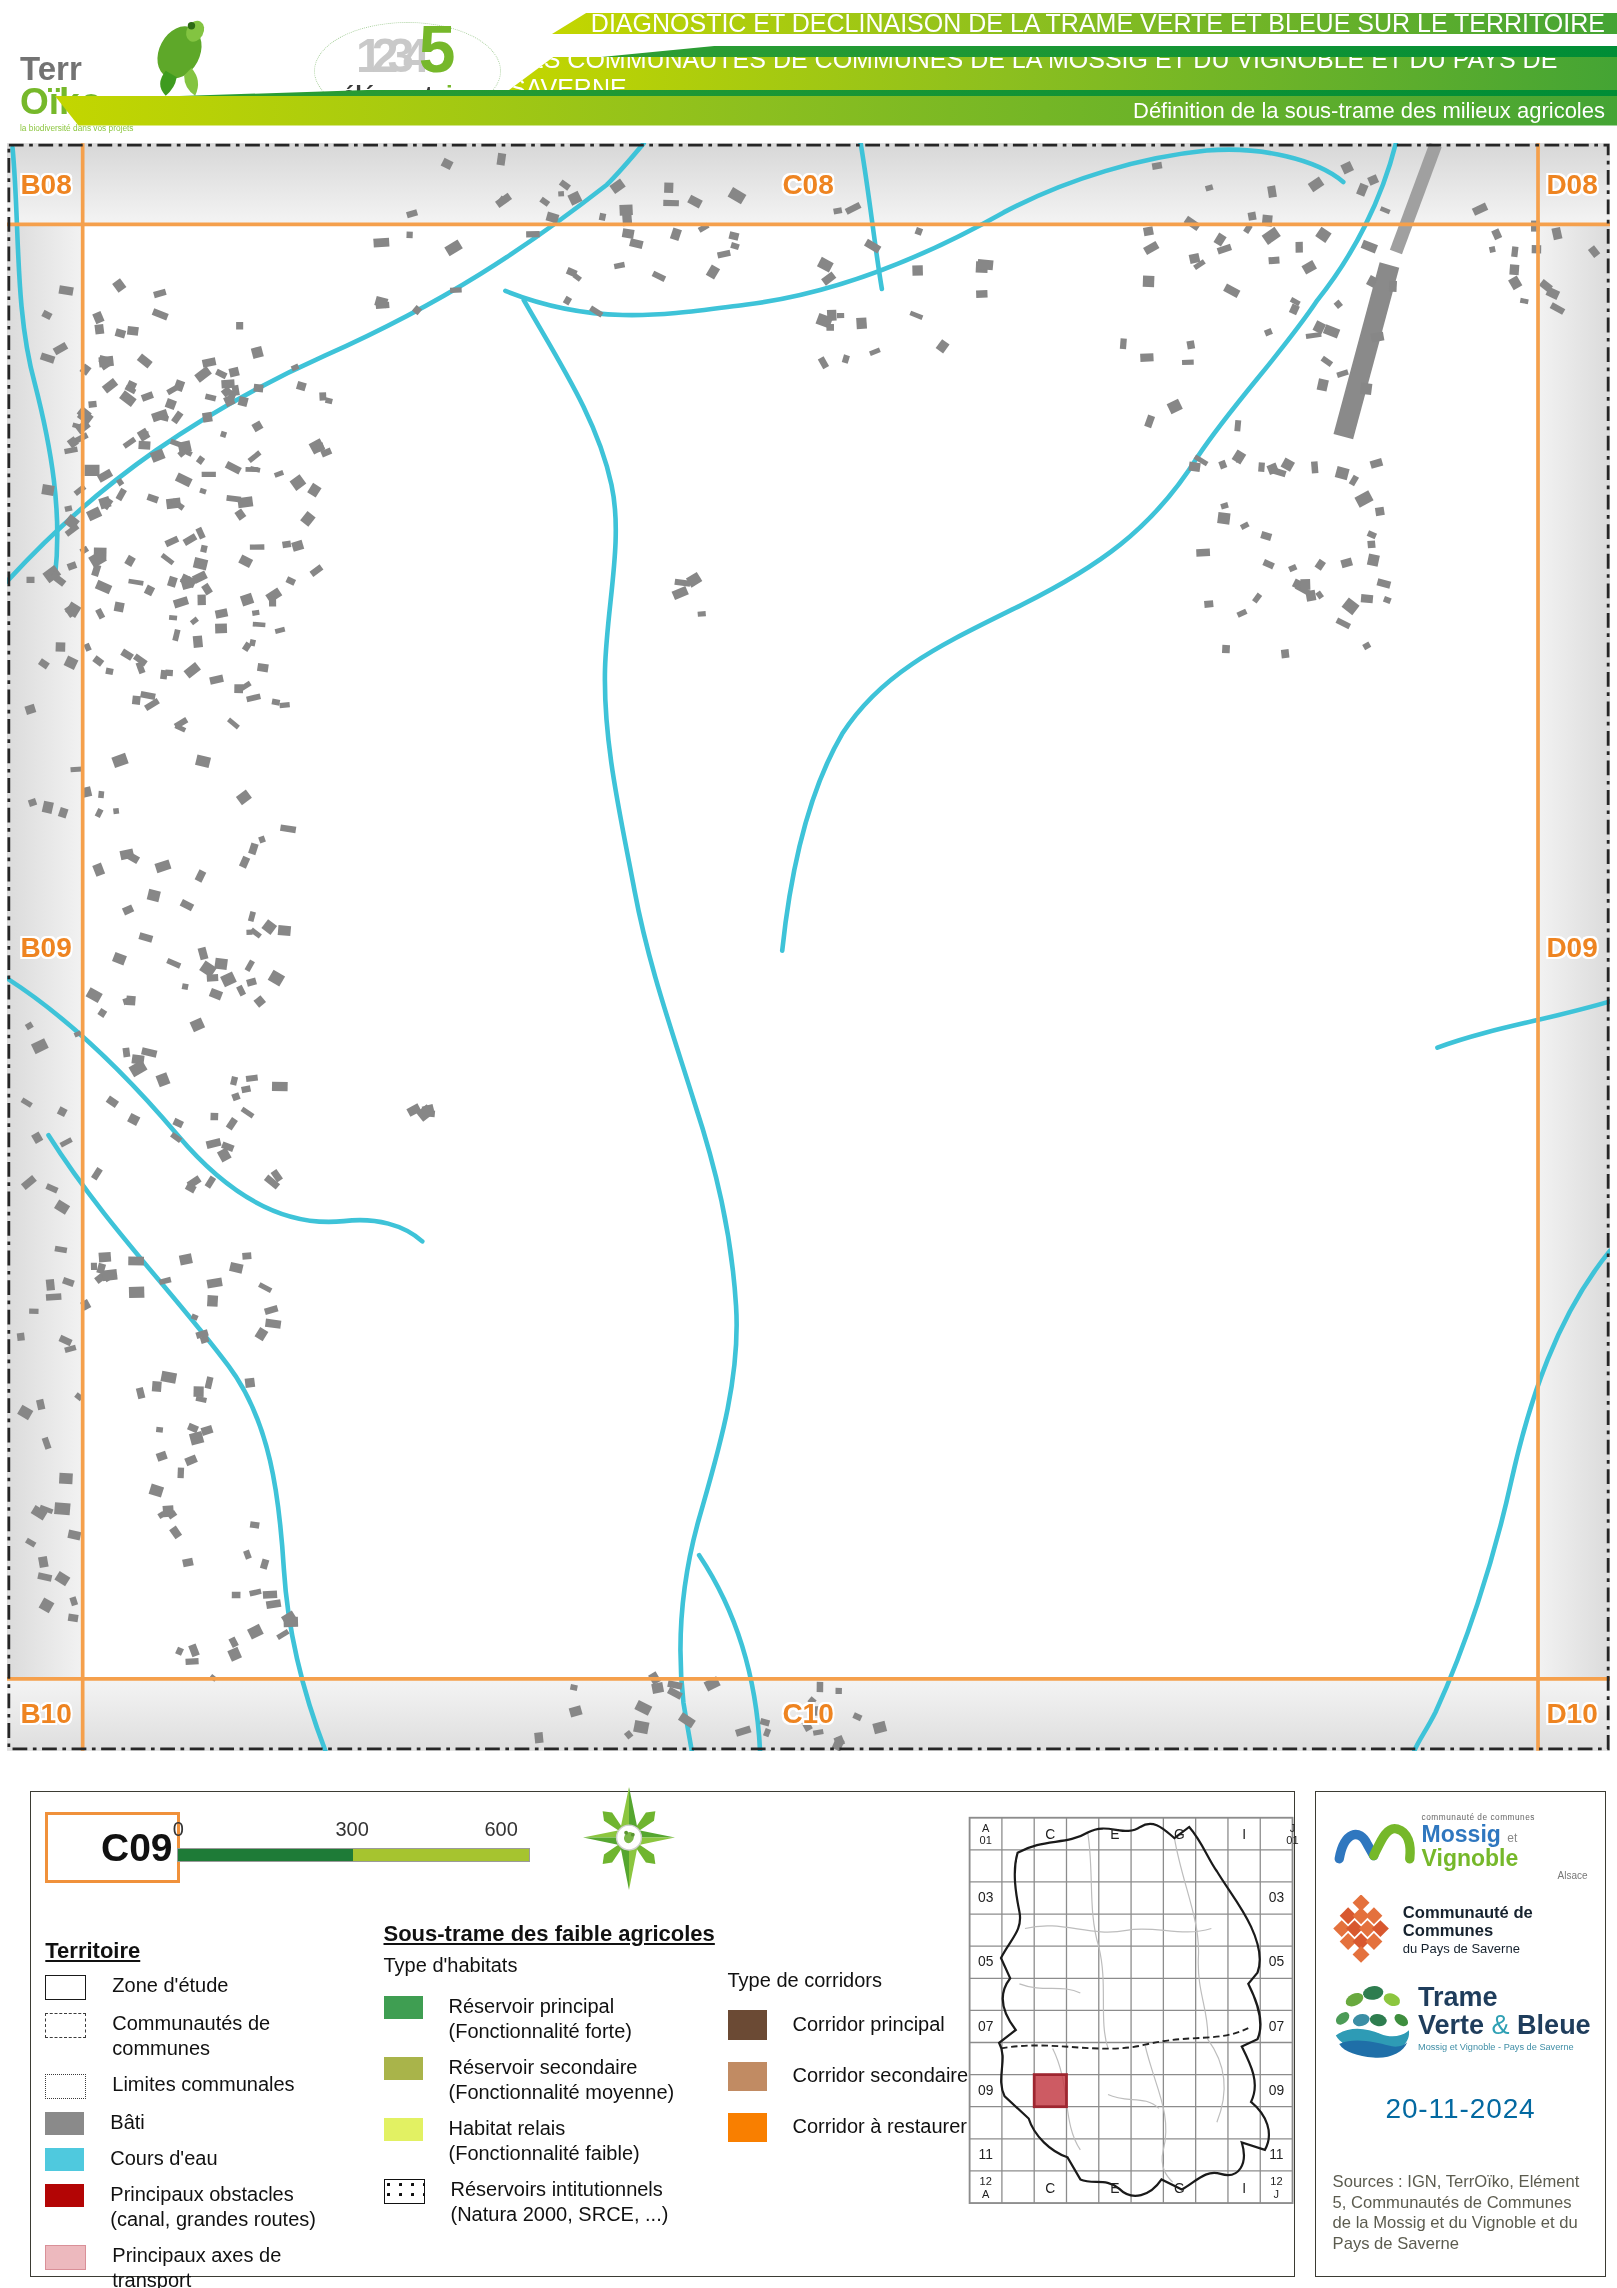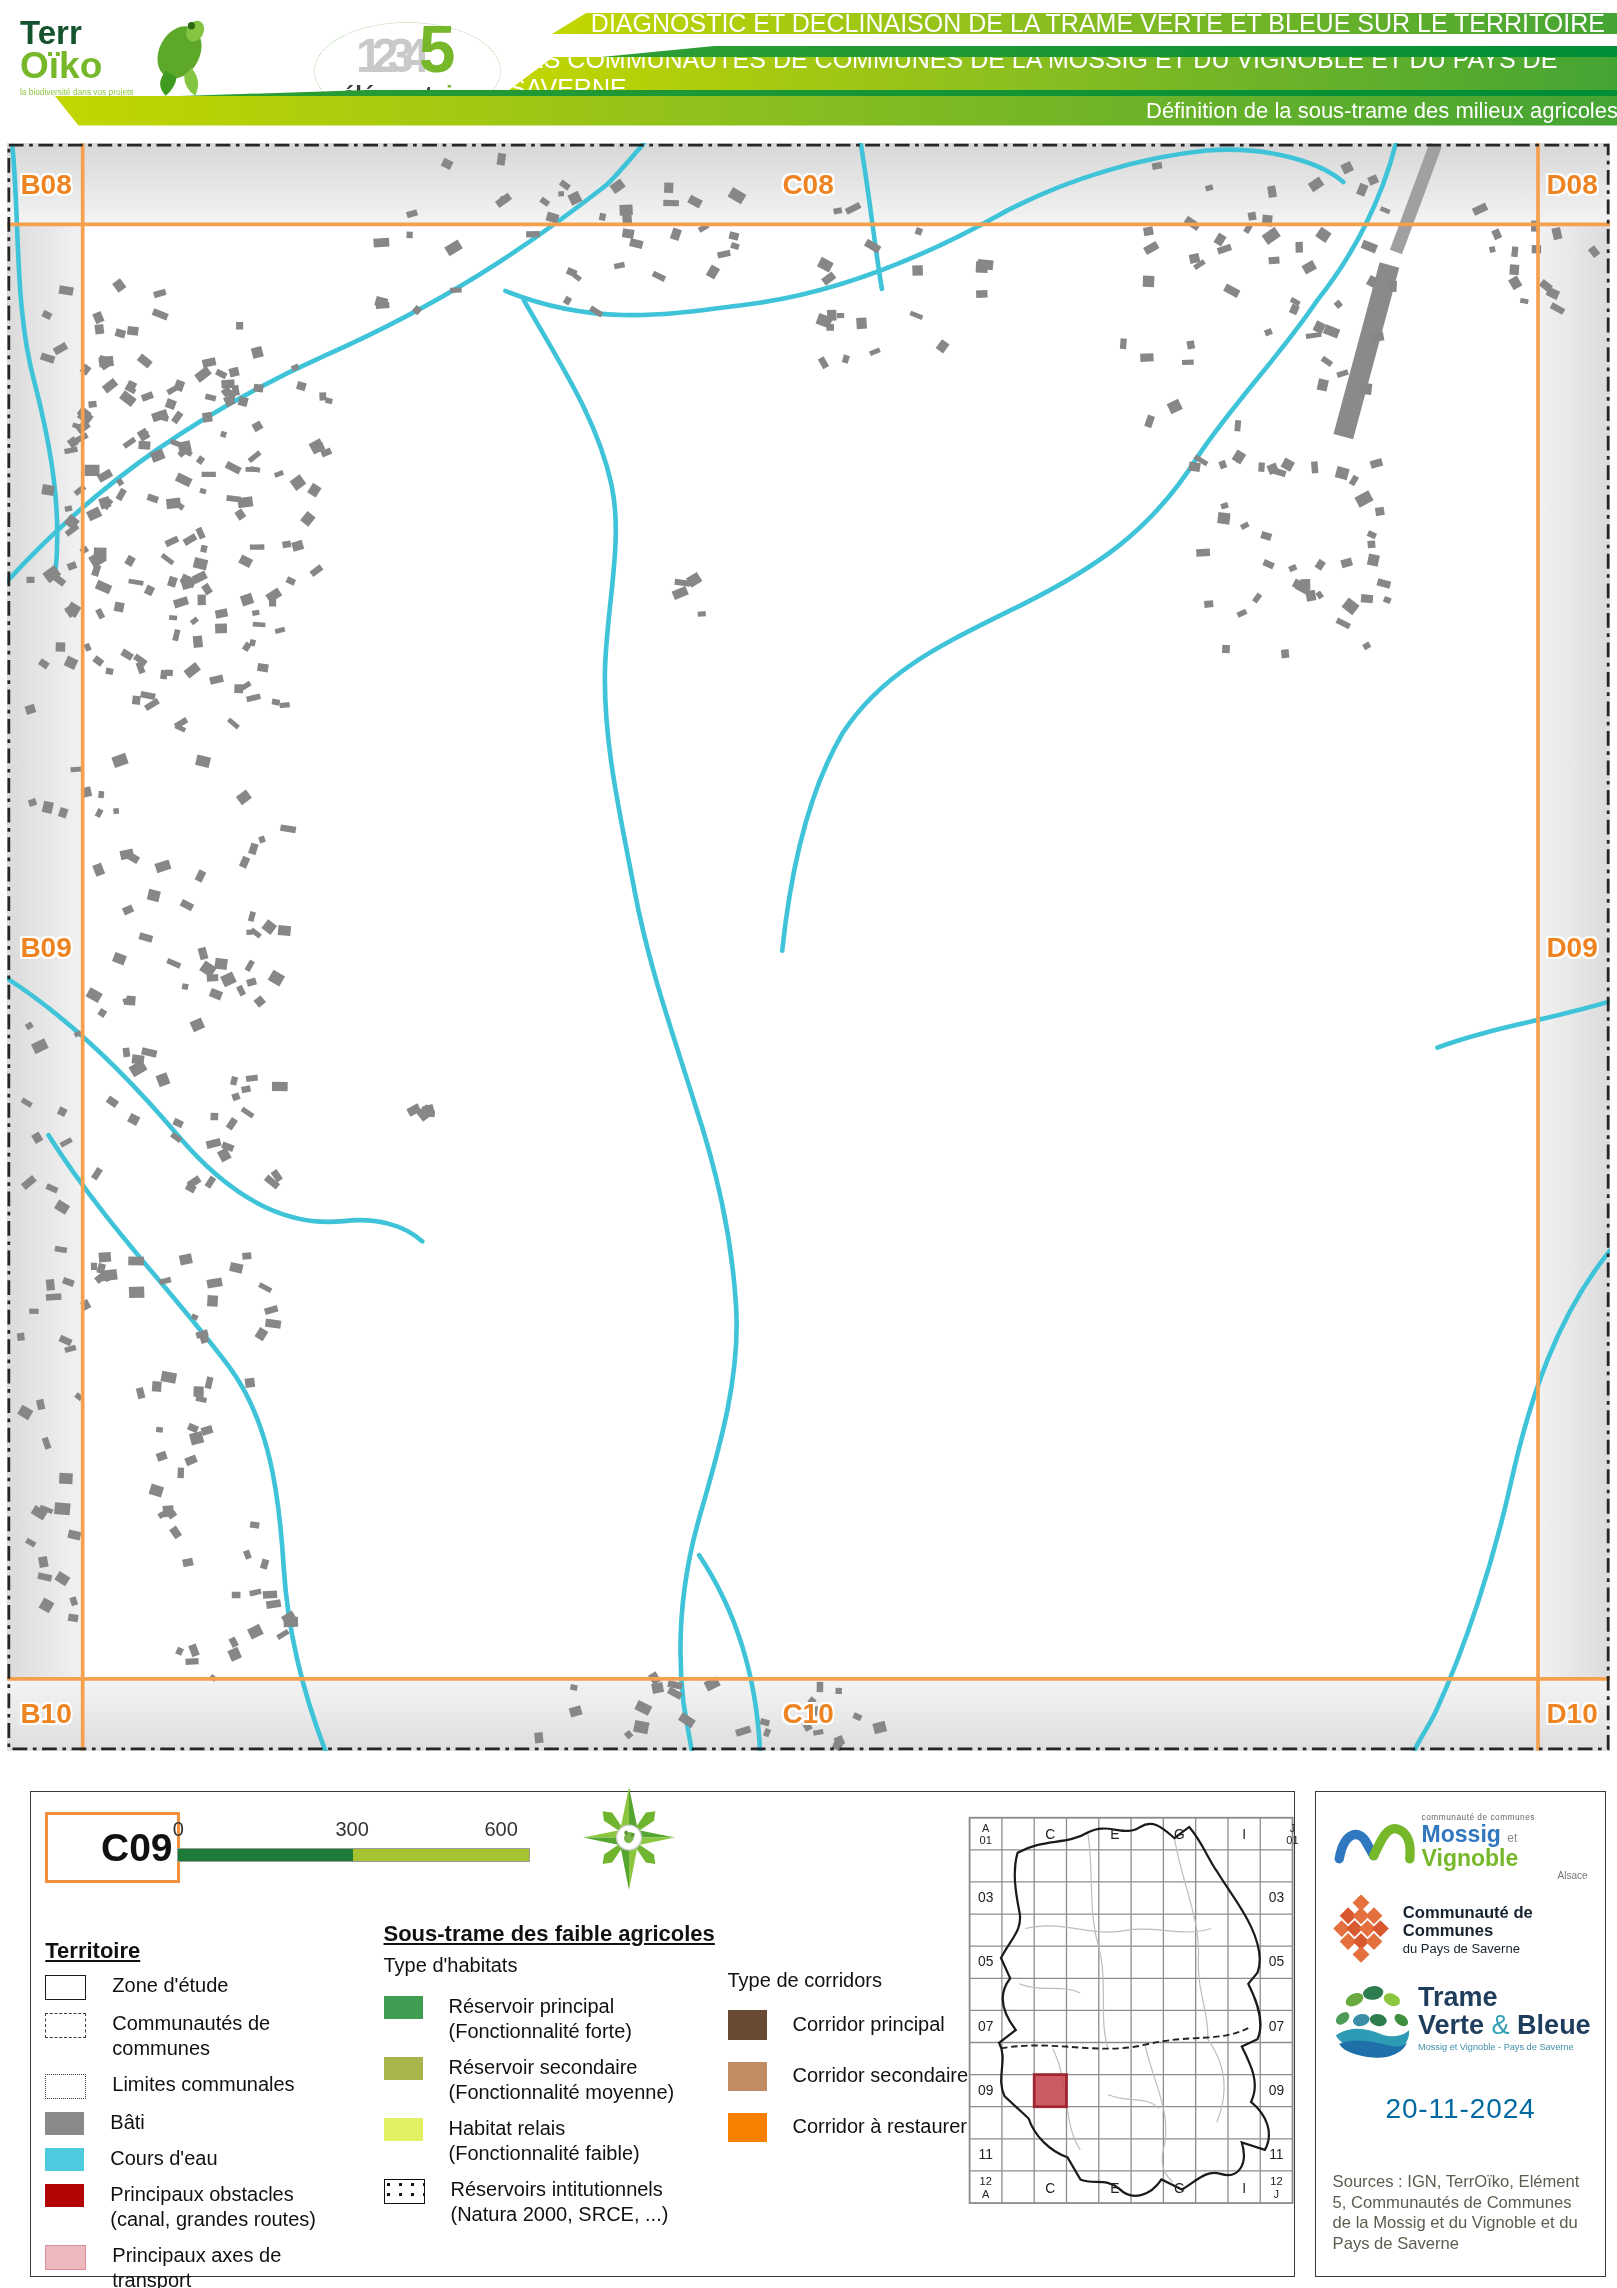--- a/index.html
+++ b/index.html
@@ -1,34 +1,34 @@
 <!DOCTYPE html>
 <html style="font-size:14.8px"><head>
 <meta charset="utf-8">
 <style>
   html,body{margin:0;padding:0;background:#fff;}
   body{font-family:"Liberation Sans",sans-serif;}
   #page{position:relative;width:1618px;height:2289px;background:#fff;overflow:hidden;}
 
   
   .logo-terroiko{position:absolute;left:20px;top:16.6px;width:277px;}
-  .tk-line1{font-size:33px;font-weight:bold;color:#14532d;line-height:0.95;}
+  .tk-line1{font-size:33px;font-weight:bold;color:#737373;line-height:0.95;margin-top:36px;}
   .tk-line2{font-size:37px;font-weight:bold;color:#76b82a;line-height:0.95;}
   .tk-tag{font-size:8.3px;color:#8cc63f;margin-top:3.7px;}
   .tk-frog{position:absolute;left:118px;top:-5.5px;}
   .logo-e5{position:absolute;left:314px;top:9.2px;width:203px;height:120px;}
   .e5-oval{position:absolute;left:0;top:13px;width:185px;height:96px;border:1.8px dotted #a8cf9c;border-radius:50%;}
   .e5-nums{position:absolute;left:42px;top:1.8px;font-weight:bold;letter-spacing:-11px;font-size:48px;color:#c9c9c9;}
   .e5-five{color:#76b82a;font-size:66px;letter-spacing:0;}
   .e5-word{position:absolute;left:28px;top:72px;font-size:24px;color:#3a3a3a;font-weight:bold;}
   .e5-word b{color:#76b82a;font-weight:bold;}
   .ribbon{position:absolute;right:0;color:#fff;display:flex;align-items:center;justify-content:flex-end;background:linear-gradient(90deg,#c3d600 0%,#8cbf1f 45%,#44a434 100%);}
   .rb1{top:13px;left:552px;height:21px;clip-path:polygon(3.2% 0,100% 0,100% 100%,0 100%);font-size:25px;padding-right:13px;}
   .rb2{top:57px;left:509px;height:33px;clip-path:polygon(4% 0,100% 0,100% 100%,0 100%);font-size:25px;padding-right:13px;}
-  .rb3{top:96px;left:55px;height:29.5px;clip-path:polygon(0 0,100% 0,100% 100%,1.5% 100%);font-size:22px;}
+  .rb3{top:96px;left:55px;height:29.5px;clip-path:polygon(0 0,100% 0,100% 100%,1.5% 100%);font-size:22px;padding-right:13px;}
   .wedge{position:absolute;background:linear-gradient(90deg,#2f9e33,#008d36);}
   .wg1{left:591px;top:46px;width:1027px;height:12px;clip-path:polygon(0 100%,12% 0,100% 0,100% 100%);}
   .wg2{left:111px;top:90px;width:1507px;height:8.3px;clip-path:polygon(0 100%,17% 0,100% 0,100% 100%);}
 
   
   #map-wrap{position:absolute;left:7.4px;top:143px;width:1603px;height:1608px;}
   .maplabel{position:absolute;font-size:28px;font-weight:bold;color:#ee8421;
     text-shadow:-1.8px -1.8px 0 #fff,1.8px -1.8px 0 #fff,-1.8px 1.8px 0 #fff,1.8px 1.8px 0 #fff,0 1.8px 0 #fff,0 -1.8px 0 #fff,1.8px 0 0 #fff,-1.8px 0 0 #fff;}
 
   

